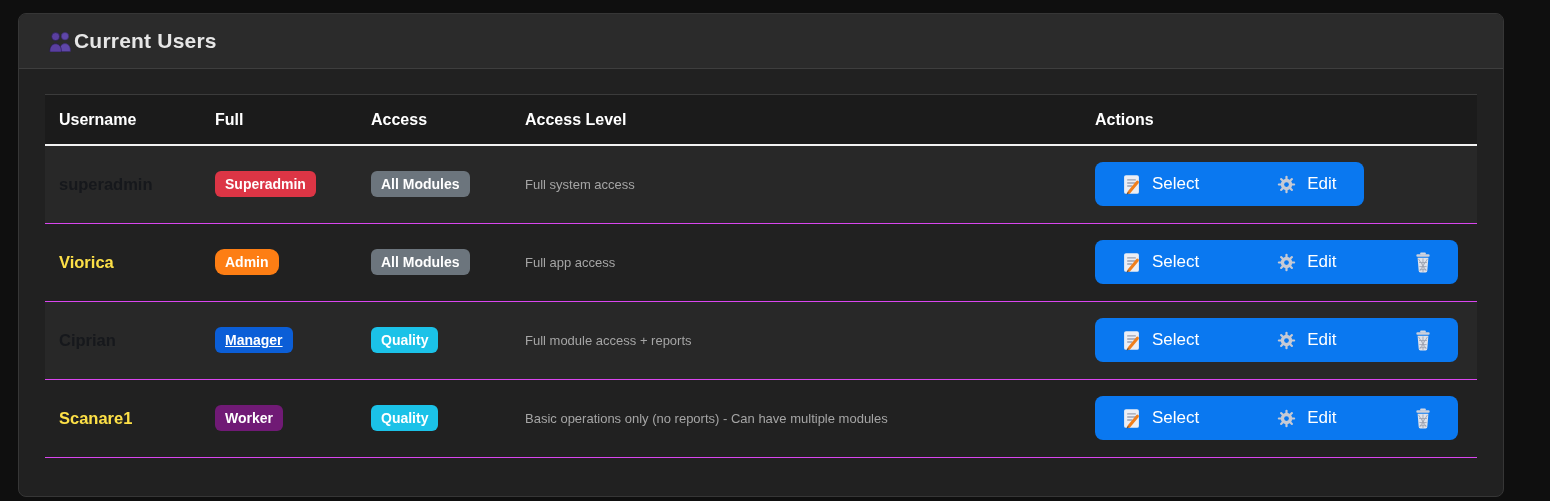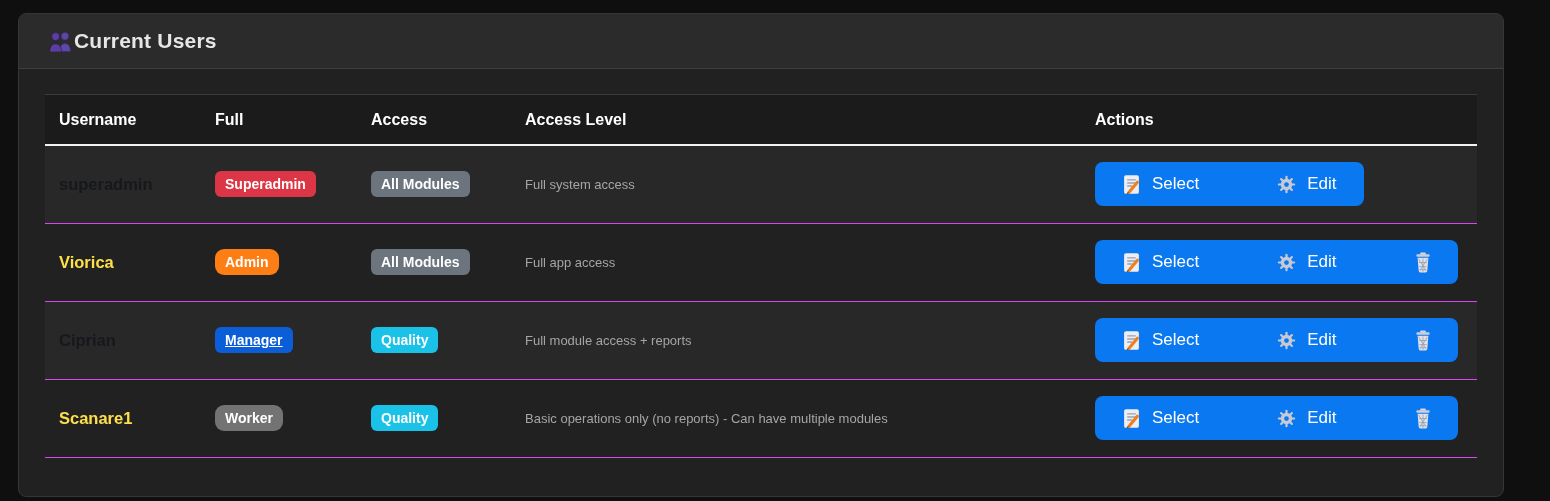--- a/index.html
+++ b/index.html
@@ -252,21 +252,21 @@
                         <rect x="2.6" y="2.4" width="14.8" height="2.8" rx="1.2" fill="#cdd0da"></rect>
                         <path d="M4 6.2h12l-1.2 14.6a1.8 1.8 0 0 1-1.8 1.7H7a1.8 1.8 0 0 1-1.8-1.7z" fill="#dfe2ea"></path>
                         <path d="M5 7.5l8.6 13.3M15 7.5 6.4 20.8M10 7v15M5.6 11.5h8.8M6 16h8M6.4 19.5h7.2" stroke="#9aa0ae" stroke-width="0.9" fill="none"></path>
                       </svg>
                     </span>
                   </button>
                 </div></td>
             </tr>
             <tr>
               <td><span class="username">Scanare1</span></td>
-              <td><span class="badge" style="background: #737373; border-radius: 9px;">Worker</span></td>
+              <td><span class="badge" style="background: #701a75;">Worker</span></td>
               <td><span class="badge" style="background: rgb(27, 194, 232);">Quality</span></td>
               <td><span class="access">Basic operations only (no reports) - Can have multiple modules</span></td>
               <td><div class="action-group">
                   <button class="action-btn">
                     <span class="ic">
                       <svg width="19" height="21" viewBox="0 0 20 22">
                         <rect x="2.2" y="1.2" width="15.6" height="19.6" rx="2" fill="#eceef4"></rect>
                         <path d="M6 6.2h8M6 9.4h8M6 12.6h4.5" stroke="#9aa1b2" stroke-width="1.4" stroke-linecap="round" fill="none"></path>
                         <path d="M16.2 8.6 7.4 19.2" stroke="#ef7f1d" stroke-width="3.2" stroke-linecap="round" fill="none"></path>
                         <path d="M6.6 20.9l-1.7.5.5-1.9 1.7-.4z" fill="#6b5138"></path>

